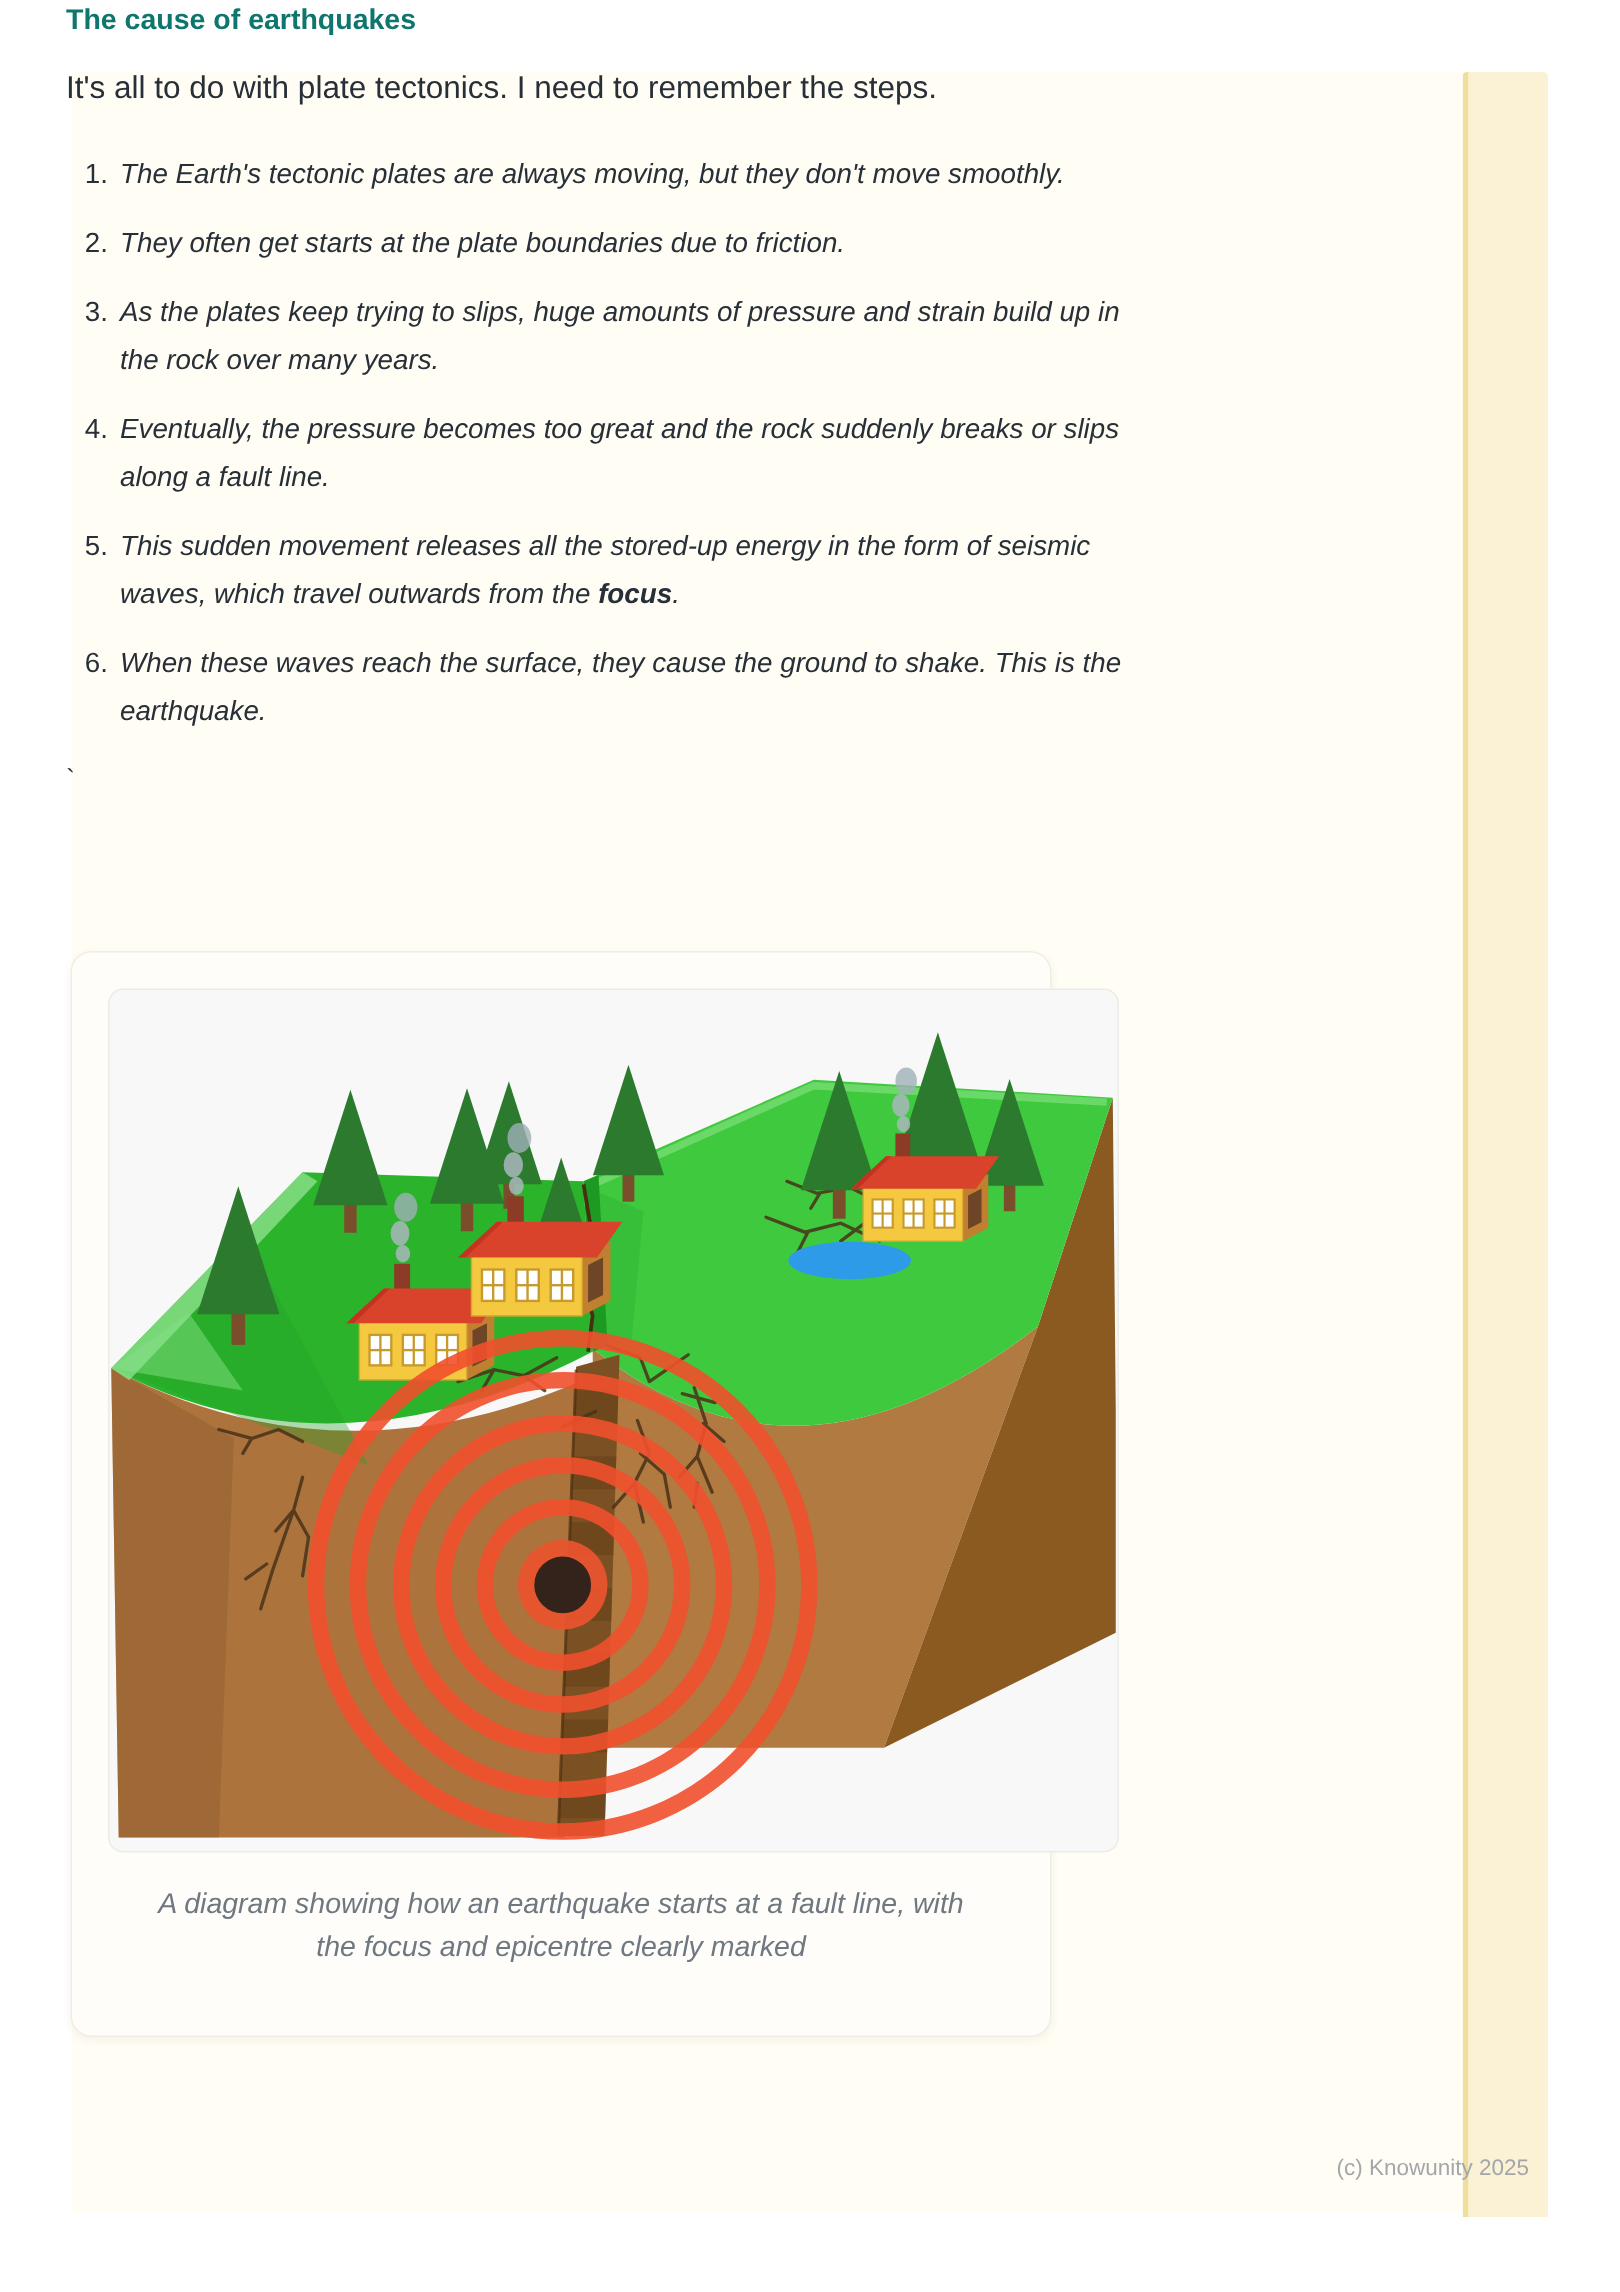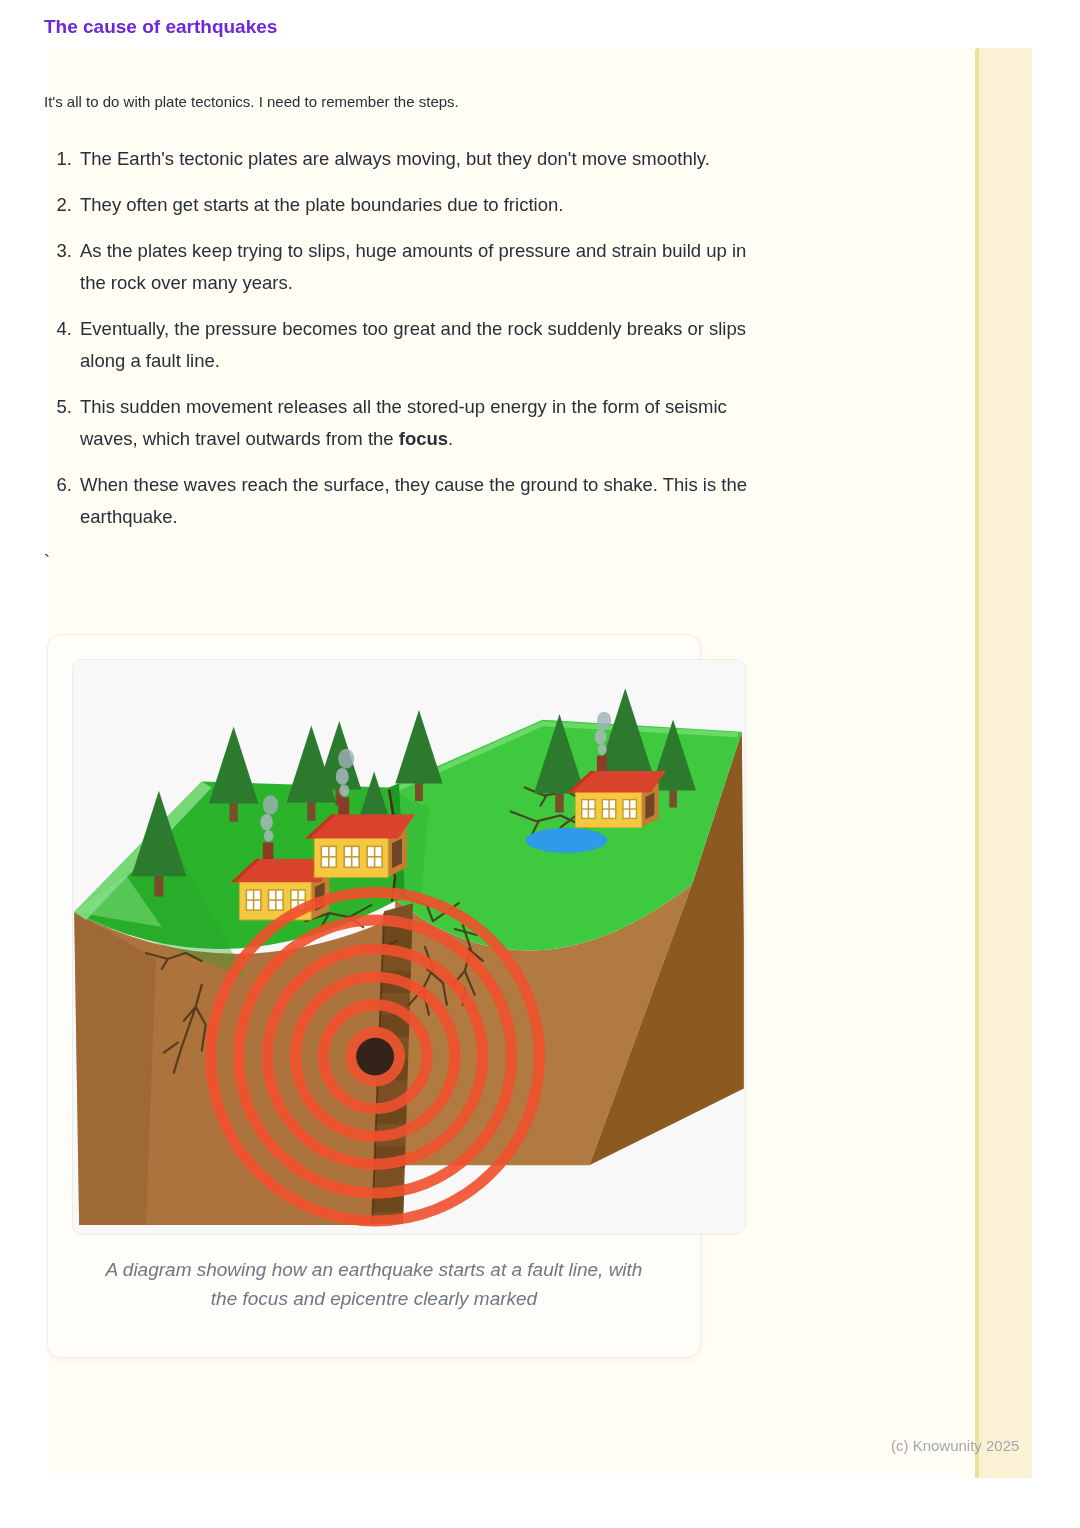--- a/index.html
+++ b/index.html
@@ -28,31 +28,31 @@
     background:var(--paper-cream);
   }
   .side-stripe{
     position:absolute;left:975px;top:48px;width:57px;height:1430px;
     background:var(--stripe-yellow);
     border-left:4px solid var(--stripe-border);
     border-radius:3px 3px 0 0;
   }
   .doc{position:absolute;left:44px;top:0;width:760px;}
   h1.title{
-    margin-top:13px;font-size:19px;line-height:27px;font-weight:bold;color:#6d28d9;
+    font-size:19px;line-height:27px;font-weight:bold;color:#0f766e;
   }
   .intro{
-    margin-top:47px;font-size:15px;line-height:30px;color:var(--text-dark);
+    margin-top:17px;font-size:21px;line-height:30px;color:var(--text-dark);
   }
   .steps{margin-top:26px;list-style:none;}
   .step{
     display:flex;margin-bottom:14px;font-size:18.5px;line-height:32px;
   }
   .step .num{width:28px;min-width:28px;text-align:right;margin-right:8px;}
-  .step .txt{max-width:696px;}
+  .step .txt{max-width:696px;font-style:italic;}
   .stray{margin-top:6px;font-size:18px;line-height:30px;}
   .figure-card{
     position:absolute;left:47px;top:634px;width:654px;height:724px;
     background:var(--card-bg);
     border:1px solid var(--card-border);
     border-radius:14px;
     box-shadow:0 2px 6px rgba(120,110,70,.07);
   }
   .figure-panel{
     position:absolute;left:24px;top:24px;width:674px;height:576px;

